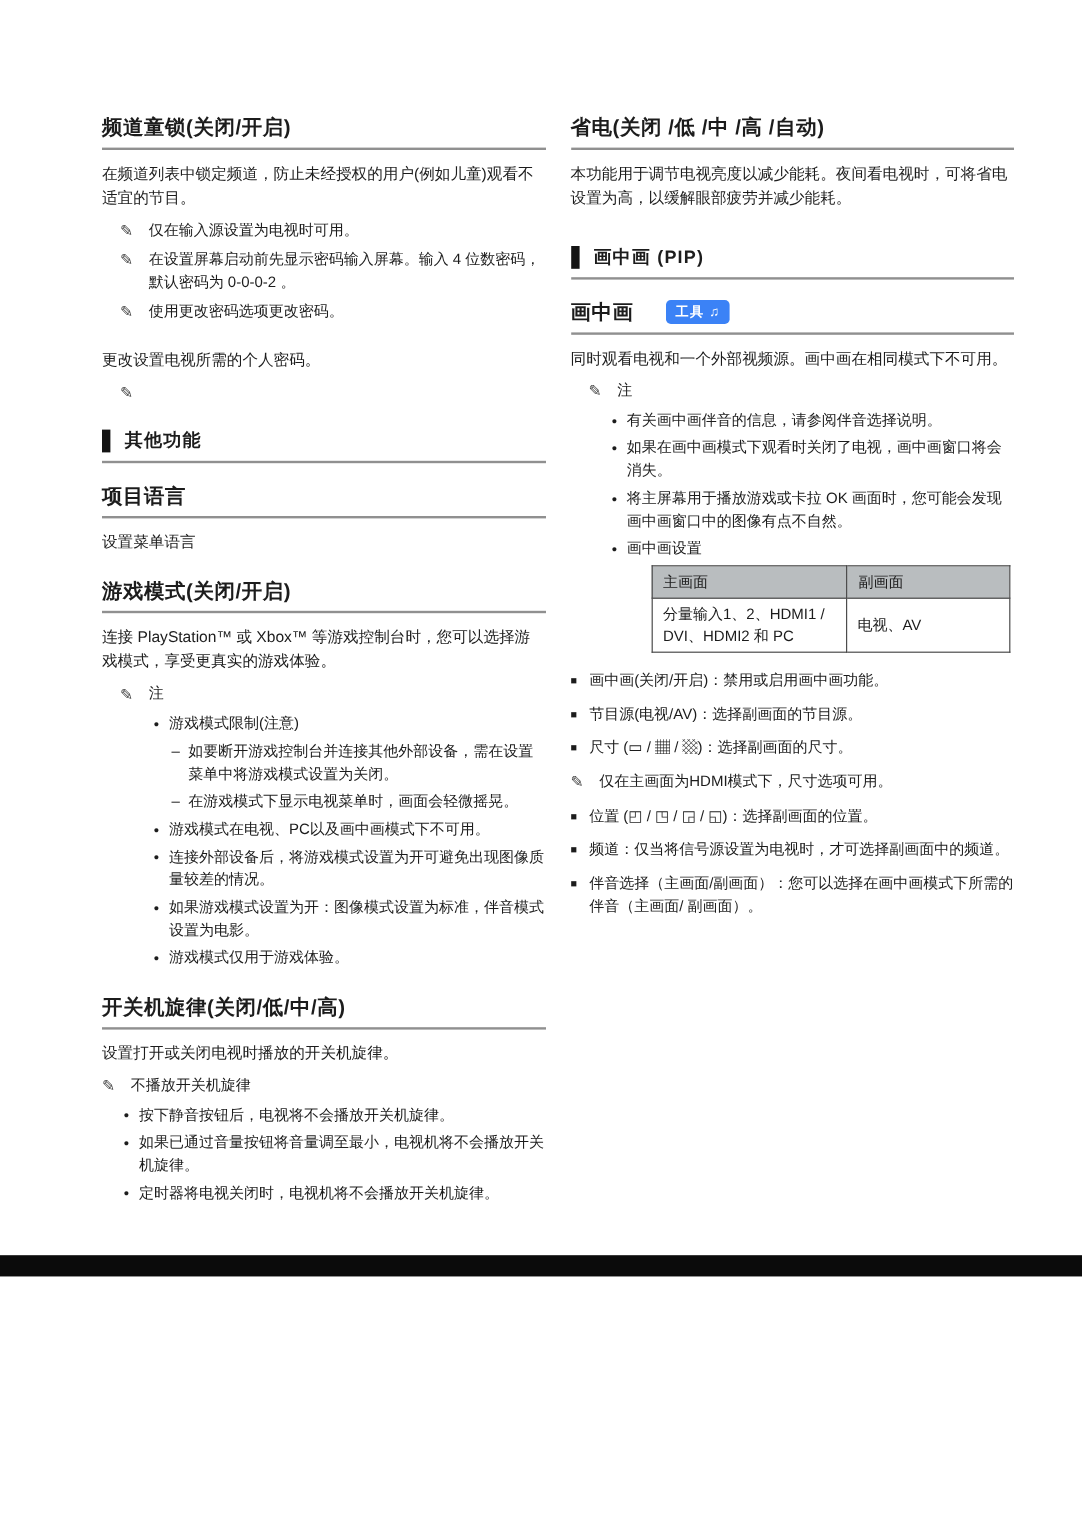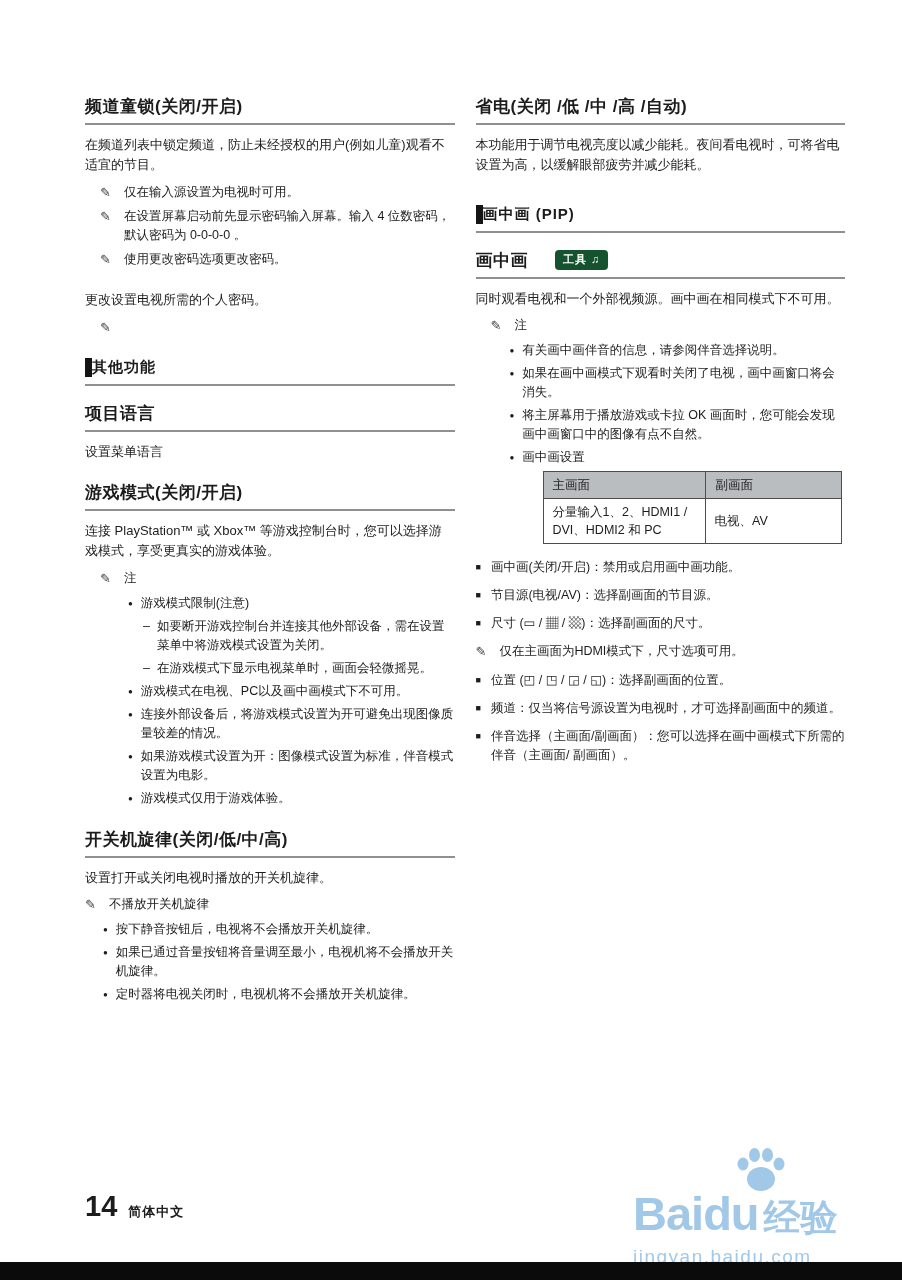--- a/index.html
+++ b/index.html
@@ -1,32 +1,32 @@
 <!DOCTYPE html>
 <html><head>
 <meta charset="utf-8">
 <style>
   * { margin:0; padding:0; box-sizing:border-box; }
   html,body { background:#ffffff; }
   .page {
-    position:relative; width:902px; height:1280px; background:#ffffff;
+    position:relative; width:902px; height:1064px; background:#ffffff;
     font-family:"Liberation Sans", sans-serif; color:#1c1c1c; overflow:hidden;
     margin:0 auto;
   }
   .columns { display:flex; gap:21px; padding:95px 57px 0 85px; }
   .col { flex:1; min-width:0; }
 
   section { margin-bottom:20px; }
   .h {
     font-size:17px; font-weight:bold; letter-spacing:.5px;
     padding-bottom:5px; border-bottom:2px solid #909090; margin-bottom:10px;
   }
   .h-badge { display:flex; align-items:center; gap:27px; margin-top:14px; }
   .badge {
-    display:inline-block; background:#14532d; color:#fff; font-size:11px;
+    display:inline-block; background:#3b82f6; color:#fff; font-size:11px;
     font-weight:bold; padding:2px 8px 3px; border-radius:4px; letter-spacing:1px;
   }
   .body { font-size:13px; line-height:1.52; margin-bottom:8px; }
 
   .note, .bullet, .dash, .sq-item {
     display:flex; font-size:12.5px; line-height:1.52; margin-bottom:5px;
   }
   .note { gap:13px; }
   .bullet { gap:8px; margin-bottom:4px; }
   .dash { gap:7px; margin-bottom:4px; }
@@ -37,21 +37,21 @@
   .dm { flex:none; }
   .sq { flex:none; font-size:9px; padding-top:3px; }
 
   .ind-a { padding-left:15px; }   
   .ind-b { padding-left:43px; }   
   .ind-c { padding-left:58px; }   
   .ind-d { padding-left:18px; }   
   .ind-e { padding-left:34px; }   
 
   .bar-h {
-    display:flex; align-items:center; 
+    display:flex; align-items:center; gap:12px;
     border-bottom:2px solid #909090; padding-bottom:7px; margin:12px 0 16px;
   }
   .bar { width:7px; height:19px; background:#141414; flex:none; }
   .bar-h .t { font-size:15px; font-weight:bold; letter-spacing:1px; }
   .mt-lg { margin-top:30px; }
 
   .pip-table { border-collapse:collapse; margin:4px 0 14px 67px; font-size:12.5px; }
   .pip-table th, .pip-table td {
     border:1px solid #4d4d4d; padding:4px 9px; text-align:left;
     font-weight:normal; vertical-align:middle; line-height:1.45;
@@ -83,21 +83,21 @@
 
       <section>
         <h2 class="h">频道童锁(关闭/开启)</h2>
         <p class="body">在频道列表中锁定频道，防止未经授权的用户(例如儿童)观看不适宜的节目。</p>
         <div class="note ind-a">
           <span class="pencil">✎</span>
           <span>仅在输入源设置为电视时可用。</span>
         </div>
         <div class="note ind-a">
           <span class="pencil">✎</span>
-          <span>在设置屏幕启动前先显示密码输入屏幕。输入 4 位数密码，默认密码为  0-0-0-0 。</span>
+          <span>在设置屏幕启动前先显示密码输入屏幕。输入 4 位数密码，默认密码为  0-0-0-2 。</span>
         </div>
         <div class="note ind-a">
           <span class="pencil">✎</span>
           <span>使用更改密码选项更改密码。</span>
         </div>
       </section>
 
       <section>
         <p class="body">更改设置电视所需的个人密码。</p>
         <div class="note ind-a">

